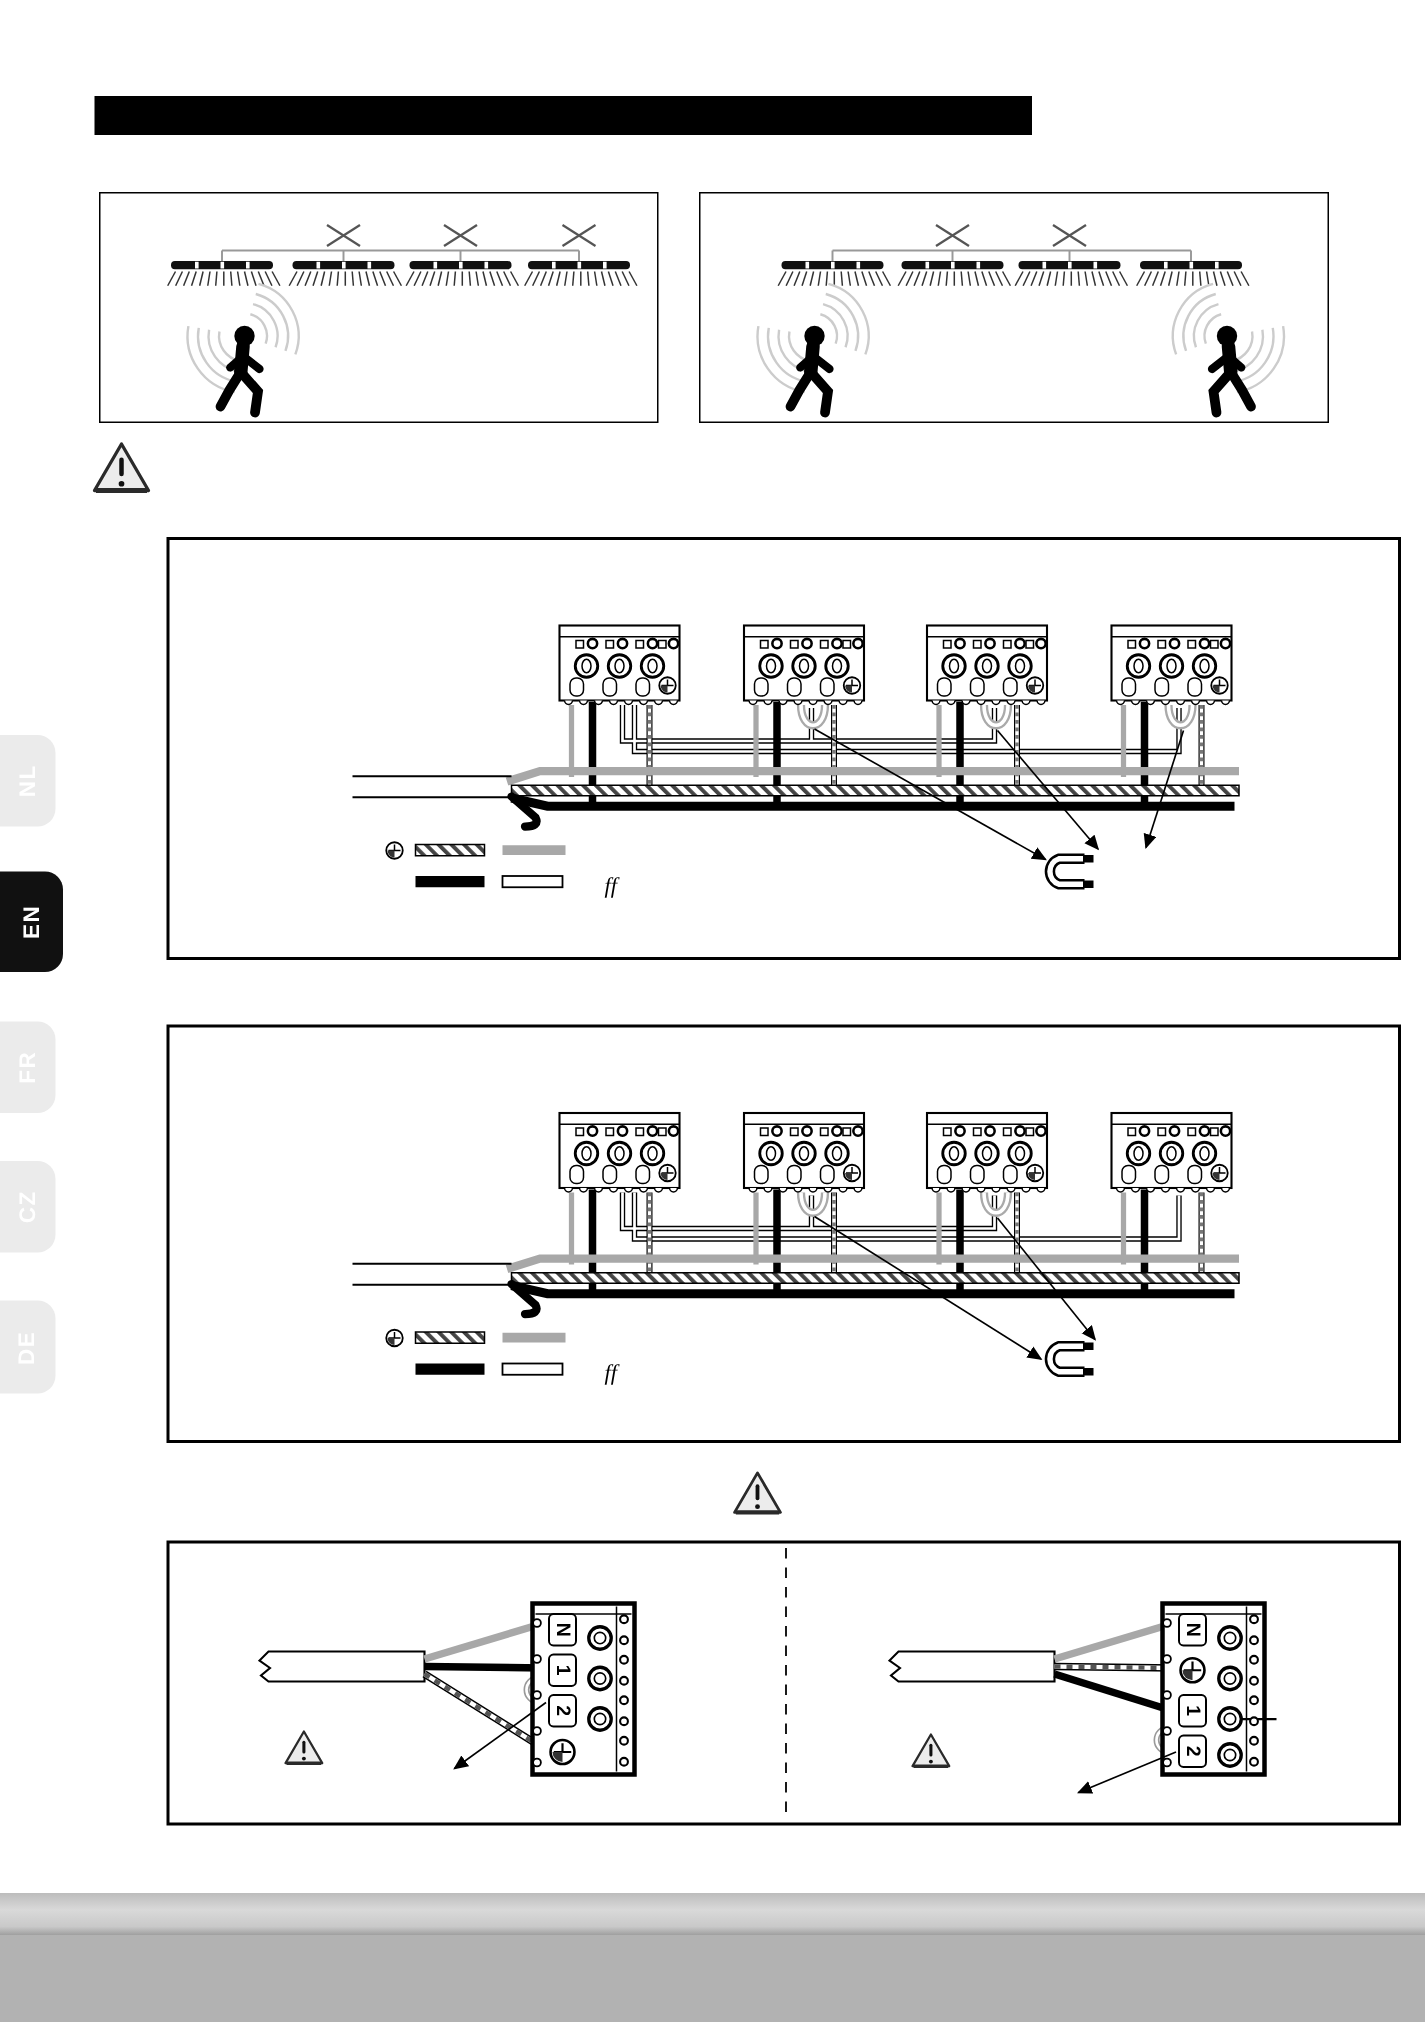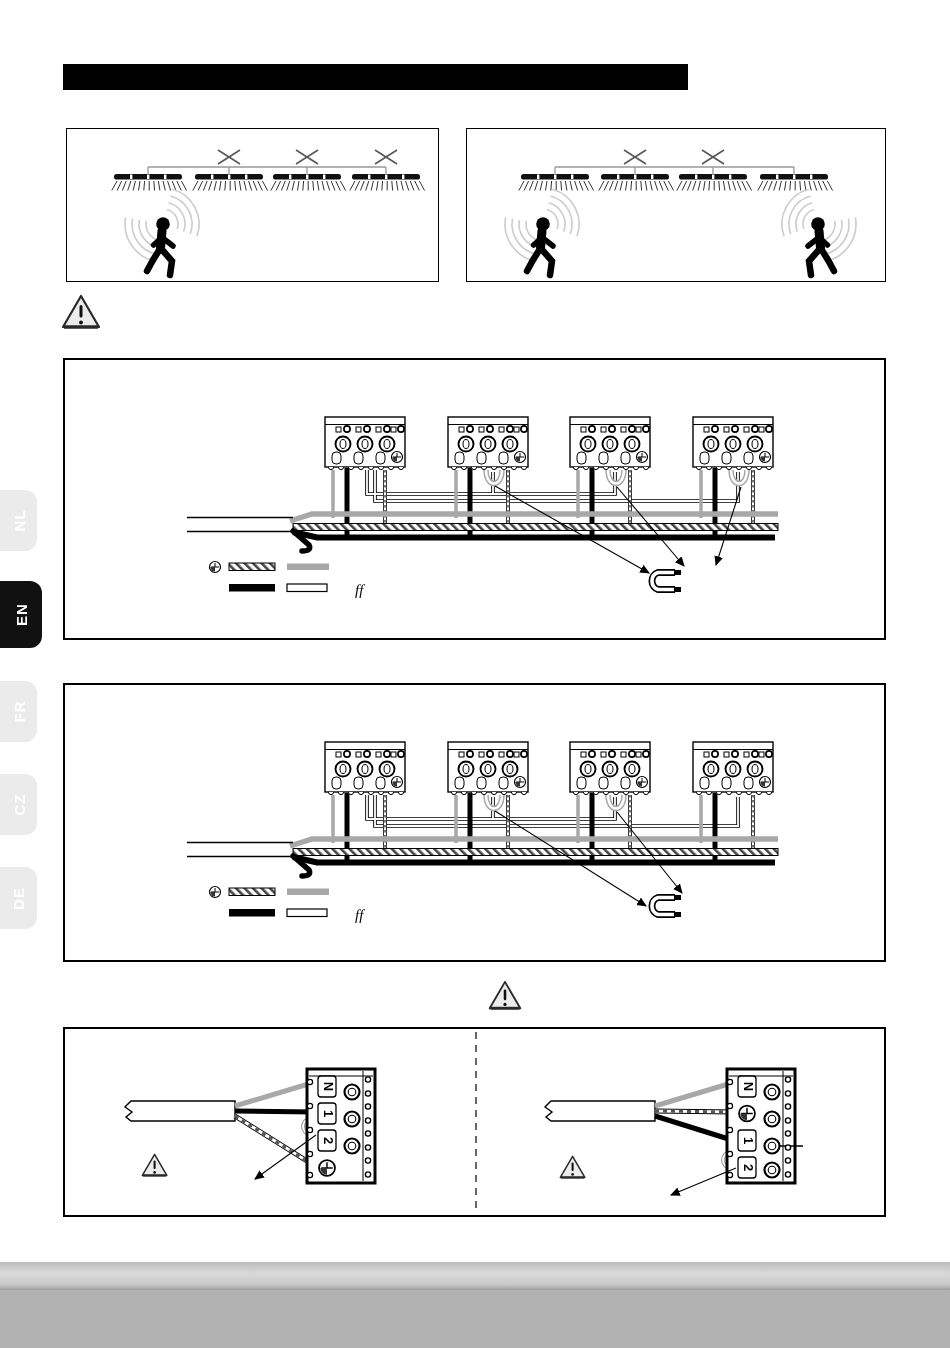--- a/index.html
+++ b/index.html
@@ -1,20 +1,20 @@
 <!DOCTYPE html>
 <html><head>
 <meta charset="utf-8">
 <style>
   html,body{margin:0;padding:0;background:#fff;}
   #page{position:relative;width:950px;height:1348px;background:#fff;overflow:hidden;
         font-family:"Liberation Sans",sans-serif;}
   .abs{position:absolute;}
   #title-bar{left:63px;top:64px;width:625px;height:26px;background:#000;}
-  .frame{border:2px solid #000;background:#fff;box-sizing:border-box;}
+  .frame{border:2px solid #000;background:#fff;box-sizing:border-box;margin-left:48px;}
   .frame-thin{border:1.5px solid #000;background:#fff;box-sizing:border-box;}
   
   .tab{left:0;width:37px;display:flex;align-items:center;justify-content:center;
        border-radius:0 12px 12px 0;background:#ebebeb;}
   .tab span{transform:rotate(-90deg);font-weight:bold;font-size:15px;color:#fff;
        letter-spacing:1px;white-space:nowrap;}
   .tab.active{background:#111;width:42px;}
   .tab.active span{color:#fff;}
   
   #footer-band-1{left:0;top:1262px;width:950px;height:28px;

